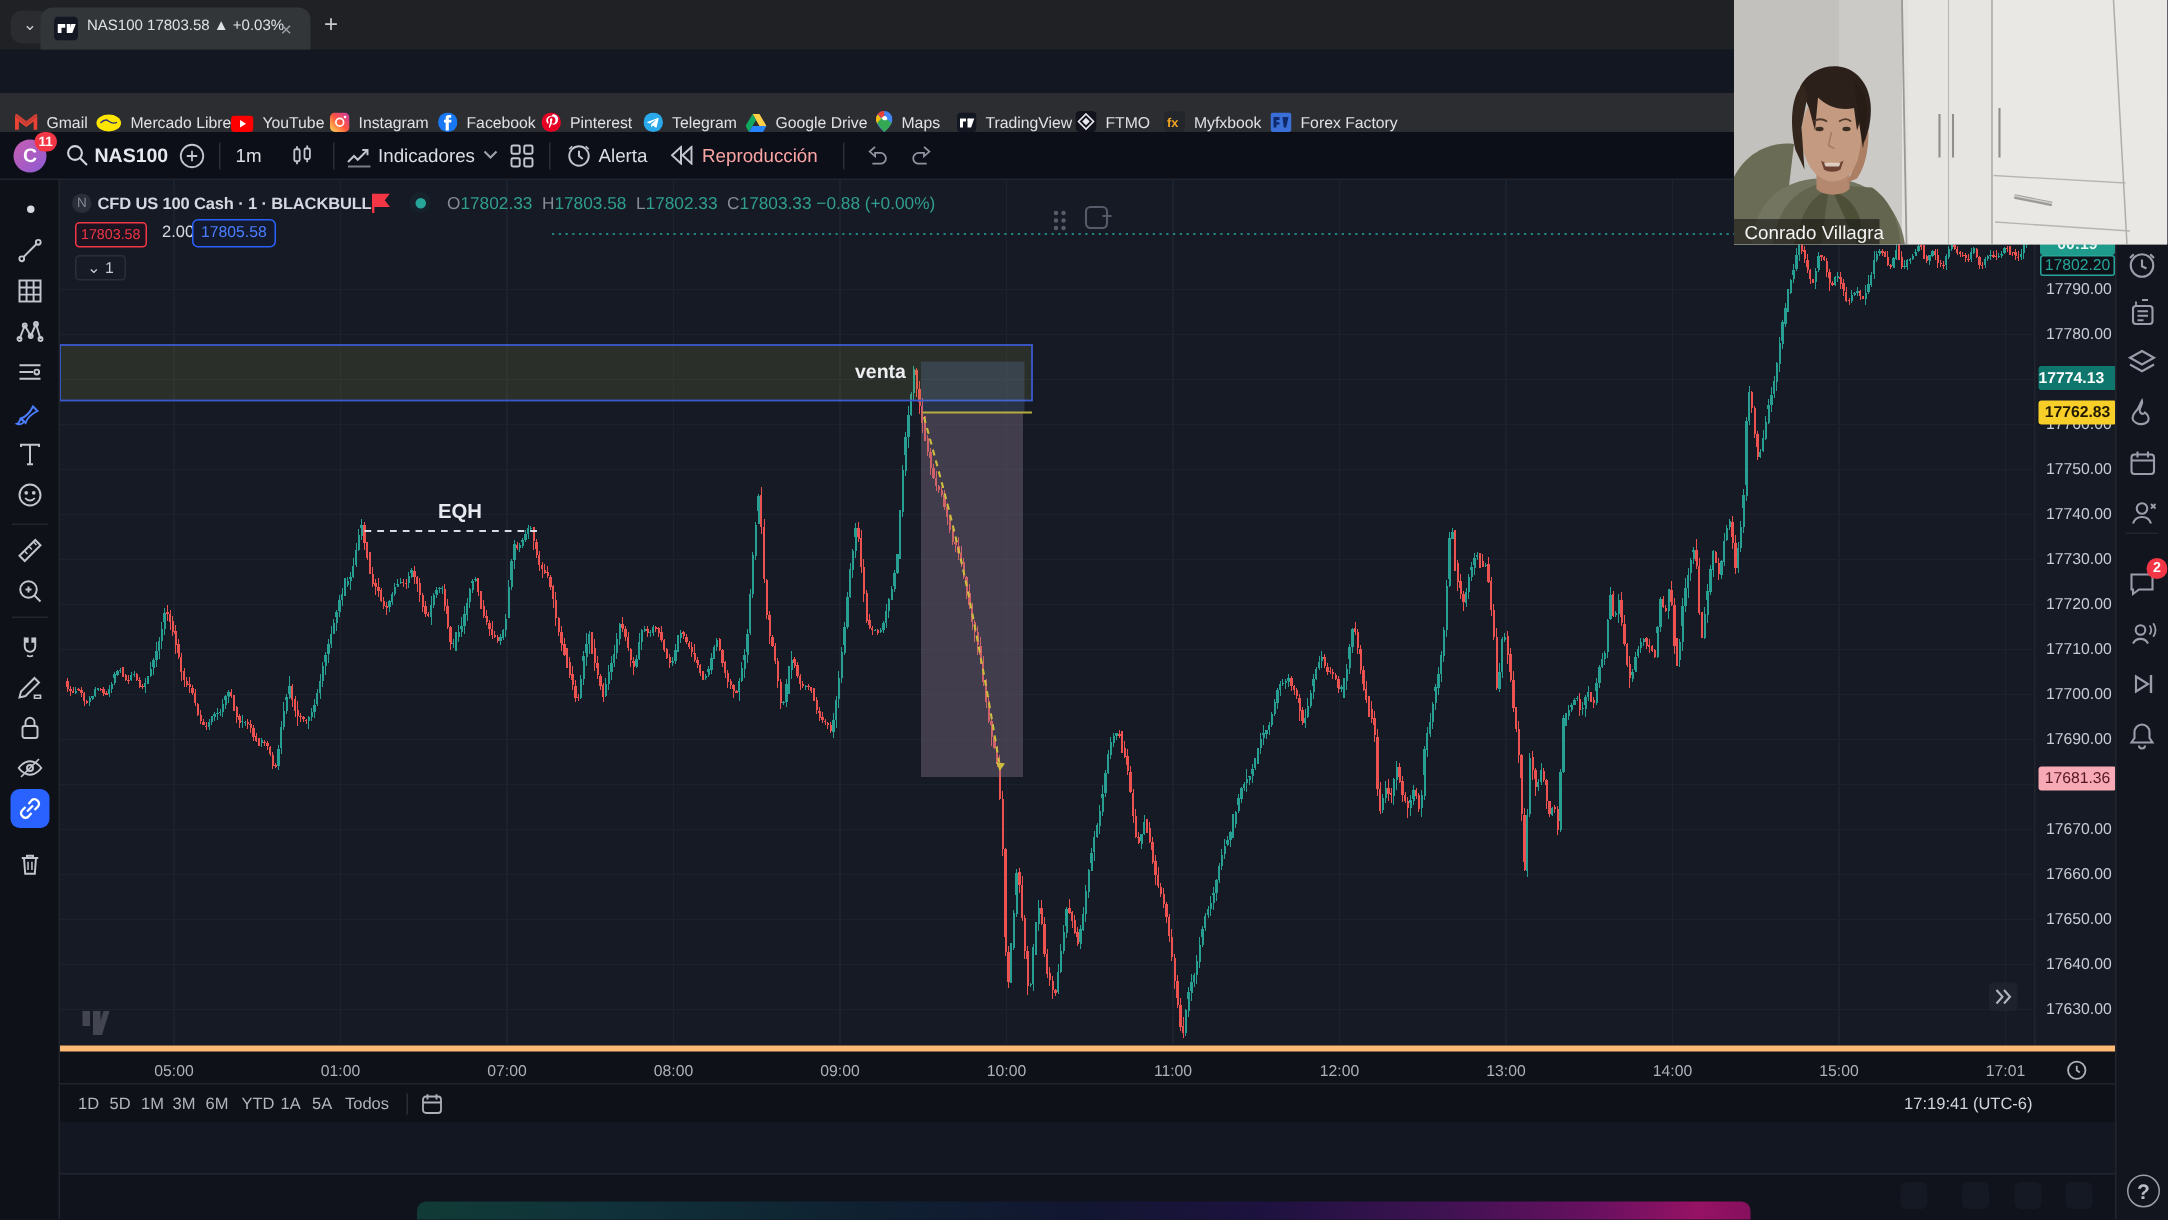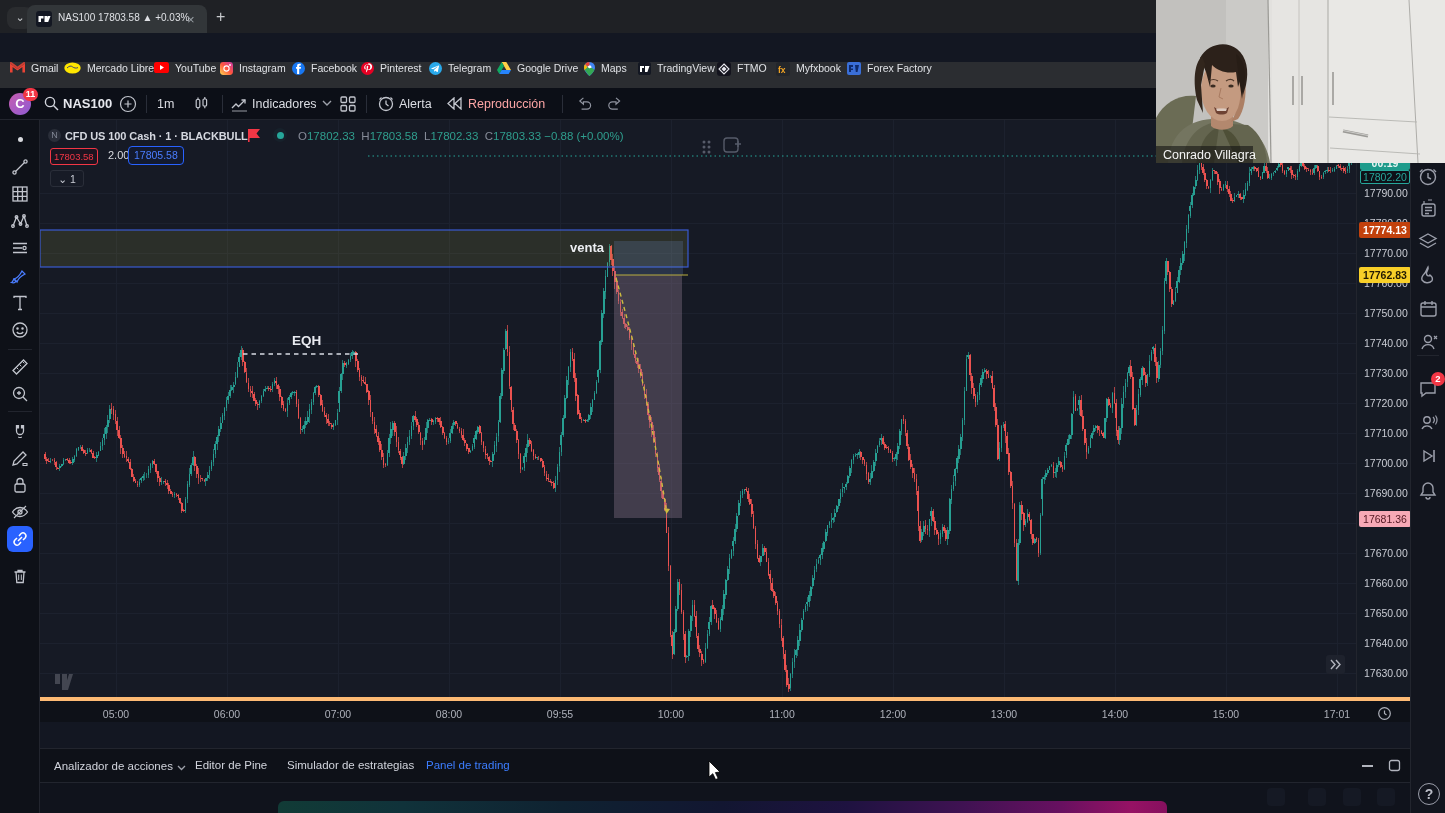--- a/index.html
+++ b/index.html
@@ -4,21 +4,21 @@
 html,body{width:1445px;height:813px;overflow:hidden;background:#131722;font-family:"Liberation Sans",sans-serif}
 .abs{position:absolute}
 #stage{position:relative;width:1445px;height:813px}
 
 #tabstrip{position:absolute;left:0;top:0;width:1445px;height:33px;background:#1f2125}
 #tab{position:absolute;left:27px;top:5px;width:180px;height:28px;background:#323639;border-radius:8px 8px 0 0;color:#dfe1e5;font-size:11px}
 #tabsearch{position:absolute;left:7px;top:7px;width:26px;height:22px;border-radius:8px;background:#2a2c2f;color:#c7cacd;text-align:center;line-height:20px;font-size:11px}
 #urlrow{position:absolute;left:0;top:33px;width:1445px;height:29px;background:#323639}
 #urlpill{position:absolute;left:96px;top:3px;width:1050px;height:23px;background:#202327;border-radius:12px;color:#dadce0;font-size:11px;line-height:23px}
 #bookmarks{position:absolute;left:0;top:62px;width:1445px;height:26px;background:#2b2d31;color:#dfe1e5;font-size:11px}
-.bk{position:absolute;top:0;height:26px;display:flex;align-items:flex-start;gap:6px;color:#dfe1e5;font-size:10.5px}
+.bk{position:absolute;top:0;height:26px;display:flex;align-items:flex-end;gap:6px;color:#dfe1e5;font-size:10.5px}
 
 #tvbar{position:absolute;left:0;top:88px;width:1445px;height:32px;background:#0c0f17;color:#d1d4dc;font-size:12.5px;border-bottom:1px solid #22252e}
 .tvsep{position:absolute;top:7px;width:1px;height:18px;background:#2a2e39}
 
 #leftbar{position:absolute;left:0;top:120px;width:40px;height:693px;background:#0e1118;border-right:1px solid #22252e}
 #chart{position:absolute;left:40px;top:120px;width:1316px;height:577px;background:#161a25;overflow:hidden}
 #paxis{position:absolute;left:1356px;top:120px;width:54px;height:577px;background:#151a24;border-left:1px solid #22252e;color:#c9ccd4;font-size:10.5px}
 #rightbar{position:absolute;left:1410px;top:120px;width:35px;height:693px;background:#12151e;border-left:1px solid #22252e}
 #taxis{position:absolute;left:40px;top:697px;width:1370px;height:25px;background:#0e1118;border-top:4px solid #fdba74;color:#aeb1ba;font-size:10.5px}
 #rangerow{position:absolute;left:40px;top:722px;width:1370px;height:26px;background:#0e1118;border-top:1px solid #22252e;color:#b2b5be;font-size:11px}
@@ -380,21 +380,21 @@
       <div class="abs" style="left:7px;top:307px">17710.00</div>
       <div class="abs" style="left:7px;top:337px">17700.00</div>
       <div class="abs" style="left:7px;top:367px">17690.00</div>
       <div class="abs" style="left:7px;top:427px">17670.00</div>
       <div class="abs" style="left:7px;top:457px">17660.00</div>
       <div class="abs" style="left:7px;top:487px">17650.00</div>
       <div class="abs" style="left:7px;top:517px">17640.00</div>
       <div class="abs" style="left:7px;top:547px">17630.00</div>
       <div class="abs" style="left:3px;top:50px;width:50px;height:14px;background:#0e1118;border:1px solid #26a69a;border-radius:2px;color:#26a69a;text-align:center;line-height:13px;font-size:10.5px">17802.20</div>
       <div class="abs" style="left:3px;top:37px;width:50px;height:13px;background:#1e9b8b;border-radius:2px;color:#e8f5f3;text-align:center;line-height:12px;font-size:10.5px;font-weight:bold">00:19</div>
-      <div class="abs" style="left:2px;top:102px;width:52px;height:16px;background:#c2410c;border-radius:2px;color:#fff;text-align:center;line-height:16px;font-size:10.5px;font-weight:bold">17774.13</div>
+      <div class="abs" style="left:2px;top:124px;width:52px;height:16px;background:#0f766e;border-radius:2px;color:#fff;line-height:16px;font-size:10.5px;font-weight:bold">17774.13</div>
       <div class="abs" style="left:2px;top:147px;width:52px;height:16px;background:#f8cf28;border-radius:2px;color:#231a02;text-align:center;line-height:16px;font-size:10.5px;font-weight:bold">17762.83</div>
       <div class="abs" style="left:2px;top:391px;width:52px;height:16px;background:#f7a9b6;border-radius:2px;color:#541722;text-align:center;line-height:16px;font-size:10.5px">17681.36</div>
     </div>
 
 <div id="rightbar">
       <svg class="abs" style="left:6px;top:45px" width="22" height="22" viewBox="0 0 22 22" stroke="#9b9eaa" fill="none" stroke-width="1.4">
         <circle cx="11" cy="12" r="7.5"></circle>
         <path d="M11 8v4.5l3 1.5M16.5 4.5l2.5 2.5M5.5 4.5L3 7"></path>
       </svg>
       <svg class="abs" style="left:6px;top:78px" width="22" height="22" viewBox="0 0 22 22" stroke="#9b9eaa" fill="none" stroke-width="1.4">
@@ -433,51 +433,52 @@
       </svg>
       <svg class="abs" style="left:6px;top:359px" width="22" height="22" viewBox="0 0 22 22" stroke="#9b9eaa" fill="none" stroke-width="1.4">
         <path d="M11 4a5 5 0 0 1 5 5v4l2 3H4l2-3V9a5 5 0 0 1 5-5z"></path>
         <path d="M9 18a2 2 0 0 0 4 0"></path>
       </svg>
       <div class="abs" style="left:6px;top:235px;width:22px;height:1px;background:#22252e"></div>
     </div>
 
 <div id="taxis">
       <div class="tlabel" style="left:76px">05:00</div>
-      <div class="tlabel" style="left:187px">06:00</div>
+      <div class="tlabel" style="left:187px">01:00</div>
       <div class="tlabel" style="left:298px">07:00</div>
       <div class="tlabel" style="left:409px">08:00</div>
-      <div class="tlabel" style="left:520px">09:55</div>
+      <div class="tlabel" style="left:520px">09:00</div>
       <div class="tlabel" style="left:631px">10:00</div>
       <div class="tlabel" style="left:742px">11:00</div>
       <div class="tlabel" style="left:853px">12:00</div>
       <div class="tlabel" style="left:964px">13:00</div>
       <div class="tlabel" style="left:1075px">14:00</div>
       <div class="tlabel" style="left:1186px">15:00</div>
       <div class="tlabel" style="left:1297px">17:01</div>
       <svg class="abs" style="left:1337px;top:5px" width="15" height="15" viewBox="0 0 15 15">
         <circle cx="7.5" cy="7.5" r="5.8" stroke="#aeb1ba" stroke-width="1.2" fill="none"></circle>
         <path d="M7.5 4.5v3l2 1.5" stroke="#aeb1ba" stroke-width="1.2" fill="none"></path>
       </svg>
     </div>
-<div id="panelrow">
-      <div class="abs" style="left:14px;top:11px">Analizador de acciones</div>
-      <svg class="abs" style="left:137px;top:16px" width="9" height="6" viewBox="0 0 9 6">
-        <path d="M1 1l3.5 3.5L8 1" stroke="#9ea2ab" stroke-width="1.3" fill="none"></path>
-      </svg>
-      <div class="abs" style="left:155px;top:10px">Editor de Pine</div>
-      <div class="abs" style="left:247px;top:10px">Simulador de estrategias</div>
-      <div class="abs" style="left:386px;top:10px;color:#3c7dff">Panel de trading</div>
-      <div class="abs" style="left:1322px;top:16px;width:11px;height:1.5px;background:#b2b5be"></div>
-      <svg class="abs" style="left:1348px;top:10px" width="13" height="13" viewBox="0 0 13 13" stroke="#b2b5be" fill="none" stroke-width="1.3">
-        <rect x="1.5" y="1.5" width="10" height="10" rx="2"></rect>
-      </svg>
-      <svg class="abs" style="left:668px;top:12px" width="14" height="20" viewBox="0 0 14 20">
-        <path d="M1 0l11 11-4.6.6 2.8 5.8-2.6 1.2-2.8-5.9L1 16z" fill="#fff" stroke="#000" stroke-width="0.8"></path>
-      </svg>
+<div id="rangerow">
+      <div class="abs" style="left:12px;top:7px">1D</div>
+      <div class="abs" style="left:33px;top:7px">5D</div>
+      <div class="abs" style="left:54px;top:7px">1M</div>
+      <div class="abs" style="left:75px;top:7px">3M</div>
+      <div class="abs" style="left:97px;top:7px">6M</div>
+      <div class="abs" style="left:121px;top:7px">YTD</div>
+      <div class="abs" style="left:147px;top:7px">1A</div>
+      <div class="abs" style="left:168px;top:7px">5A</div>
+      <div class="abs" style="left:190px;top:7px">Todos</div>
+      <div class="abs" style="left:231px;top:6px;width:1px;height:14px;background:#2a2e39"></div>
+      <svg class="abs" style="left:240px;top:5px" width="16" height="16" viewBox="0 0 16 16" stroke="#aeb1ba" fill="none" stroke-width="1.2">
+        <rect x="2" y="3" width="12" height="11" rx="2"></rect>
+        <path d="M5 1.5V5M11 1.5V5M2 7h12"></path>
+      </svg>
+      <div class="abs" style="right:55px;top:7px;color:#d1d4dc">17:19:41 (UTC-6)</div>
     </div>
 <div id="bottomarea">
       <div id="botstrip"></div>
       <div class="abs" style="left:1227px;top:5px;width:18px;height:18px;border-radius:4px;background:#151924"></div>
       <div class="abs" style="left:1268px;top:5px;width:18px;height:18px;border-radius:4px;background:#151924"></div>
       <div class="abs" style="left:1303px;top:5px;width:18px;height:18px;border-radius:4px;background:#151924"></div>
       <div class="abs" style="left:1337px;top:5px;width:18px;height:18px;border-radius:4px;background:#151924"></div>
       <div class="abs" style="left:1378px;top:0px;width:22px;height:22px;border-radius:50%;border:1.5px solid #9b9eaa;color:#b9bcc6;font-size:14px;text-align:center;line-height:21px;font-weight:bold">?</div>
     </div>
 

